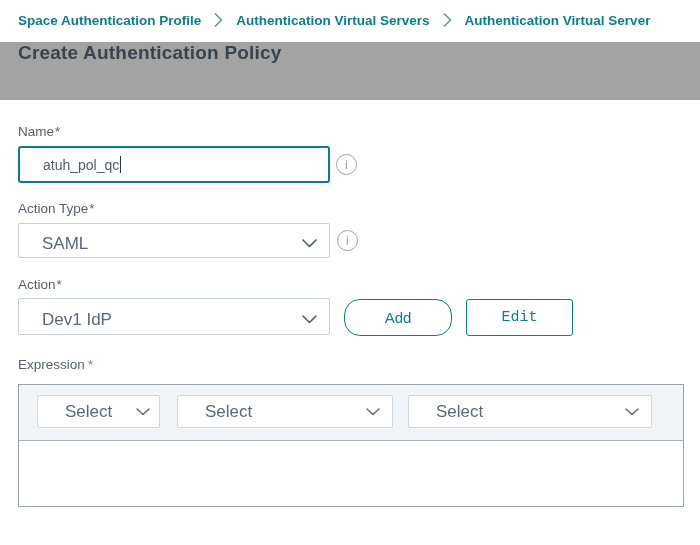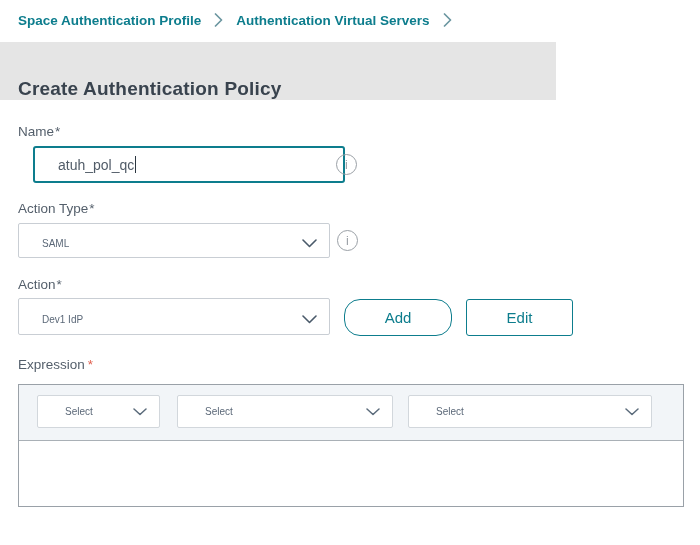--- a/index.html
+++ b/index.html
@@ -10,78 +10,78 @@
   
   .breadcrumb{
     position:absolute;left:18px;top:10px;width:682px;height:20px;
     display:flex;align-items:center;white-space:nowrap;overflow:hidden;
     font-size:13.5px;font-weight:bold;color:#0d7d8d;
   }
   .crumb{flex:0 0 auto;cursor:pointer;text-decoration:none;color:#0d7d8d;}
   .crumb-sep{flex:0 0 auto;margin:0 13px;display:flex;align-items:center;}
   
   .header-bar{
-    position:absolute;left:0;top:42px;width:556px;height:58px;background:#e5e5e5;
-    display:flex;align-items:flex-end;padding-left:18px;box-sizing:border-box;
+    position:absolute;left:0;top:42px;width:700px;height:58px;background:#a3a3a3;
+    display:flex;align-items:flex-start;padding-left:18px;box-sizing:border-box;
   }
   .page-title{font-size:19px;font-weight:600;color:#39434e;letter-spacing:.2px;}
   
   .field-label{position:absolute;left:18px;font-size:13.5px;color:#545f6b;}
   #label-name{top:124px}
   #label-actiontype{top:201px}
   #label-action{top:277px}
   #label-expression{top:357px}
   .req{margin-left:1px;}
   .req-red{margin-left:3px;color:#e0604f;}
   
   .text-input{
-    position:absolute;left:33px;top:146px;width:312px;height:37px;
+    position:absolute;left:18px;top:146px;width:312px;height:37px;
     border:2px solid #0d7d8d;border-radius:3px;background:#fff;box-sizing:border-box;
     display:flex;align-items:center;padding-left:23px;font-size:14px;color:#515c68;
     cursor:text;
   }
   .caret{width:1px;height:17px;background:#2b3640;margin-left:1px;}
   
   .dropdown{
     position:absolute;background:#fff;border:1px solid #c9ced4;border-radius:2px;
     box-sizing:border-box;display:flex;align-items:center;justify-content:space-between;
-    padding:6px 12px 0 23px;font-size:10px;color:#5b6878;cursor:pointer;
+    padding:6px 12px 0 23px;font-size:17px;color:#5b6878;cursor:pointer;
   }
   #dd-actiontype{left:18px;top:223px;width:312px;height:35px;}
   #dd-action{left:18px;top:298px;width:312px;height:37px;}
   
   .info-icon{
     position:absolute;width:21px;height:21px;border:1.5px solid #9aa0a6;border-radius:50%;
     color:#9aa0a6;display:flex;align-items:center;justify-content:center;
     font-size:12.5px;box-sizing:border-box;cursor:pointer;
   }
   #info-name{left:336px;top:154px;}
   #info-actiontype{left:337px;top:230px;}
   
   .btn{
     position:absolute;top:299px;height:37px;background:#fff;border:1.5px solid #0d7d8d;
     border-radius:3px;color:#0d7d8d;font-size:15px;display:flex;align-items:center;
     justify-content:center;box-sizing:border-box;cursor:pointer;
     font-family:"Liberation Sans", sans-serif;
   }
   #btn-add{left:344px;width:108px;border-radius:16px;}
-  #btn-edit{left:466px;width:107px;}
+  #btn-edit{left:466px;width:107px;font-family:Liberation Mono, monospace;}
   
   .expr-box{
     position:absolute;left:18px;top:384px;width:666px;height:123px;
     border:1px solid #9aa1a8;box-sizing:border-box;background:#fff;
   }
   .expr-toolbar{
     height:56px;background:#f2f5f8;border-bottom:1px solid #a9b0b6;
     position:relative;box-sizing:border-box;
   }
   .expr-select{
     position:absolute;top:10px;height:33px;background:#fff;border:1px solid #d2d7dc;
     border-radius:2px;box-sizing:border-box;display:flex;align-items:center;
-    justify-content:space-between;padding:0 12px 0 27px;font-size:10px;color:#5b6878;
+    justify-content:space-between;padding:0 12px 0 27px;font-size:17px;color:#5b6878;
     cursor:pointer;
     gap:24px;
   }
   #sel-1{left:18px;width:123px;}
   #sel-2{left:158px;width:216px;}
   #sel-3{left:389px;width:244px;}
   .expr-area{
     padding:8px 8px 0 5px;font-size:13.5px;color:#8d9399;cursor:text;
     line-height:1.3;
   }
@@ -96,20 +96,21 @@
     <svg class="chev" width="9" height="14" viewBox="0 0 9 14">
         <polyline points="1.5,1 7.5,7 1.5,13" fill="none" stroke="#6b96a0" stroke-width="1.7" stroke-linecap="round" stroke-linejoin="round"></polyline>
       </svg>
   </span>
   <a class="crumb">Authentication Virtual Servers</a>
   <span class="crumb-sep">
     <svg class="chev" width="9" height="14" viewBox="0 0 9 14">
         <polyline points="1.5,1 7.5,7 1.5,13" fill="none" stroke="#6b96a0" stroke-width="1.7" stroke-linecap="round" stroke-linejoin="round"></polyline>
       </svg>
   </span>
+  <a class="crumb">Authentication Virtual Server</a>
 </nav>
 
 <div class="header-bar">
   <span class="page-title">Create Authentication Policy</span>
 </div>
 
 <div class="field-label" id="label-name">
   <span>Name</span><span class="req">*</span>
 </div>
 <div class="text-input" id="input-name">

